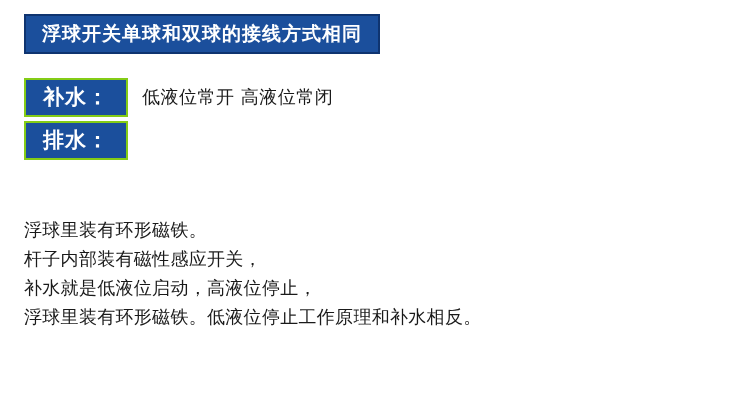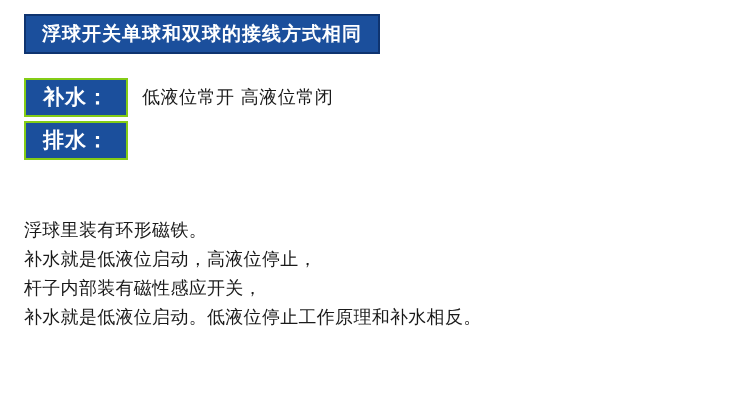--- a/index.html
+++ b/index.html
@@ -108,18 +108,18 @@
 
     <div class="row">
       <span class="tag">排水：</span>
     </div>
 
 
   </div>
 
   <div class="notes">
     <div class="note-line">浮球里装有环形磁铁。</div>
+    <div class="note-line">杆子内部装有磁性感应开关，</div>
     <div class="note-line">补水就是低液位启动，高液位停止，</div>
-    <div class="note-line">杆子内部装有磁性感应开关，</div>
-    <div class="note-line">补水就是低液位启动。低液位停止工作原理和补水相反。</div>
+    <div class="note-line">浮球里装有环形磁铁。低液位停止工作原理和补水相反。</div>
   </div>
 
 </div>
 
 </body></html>

